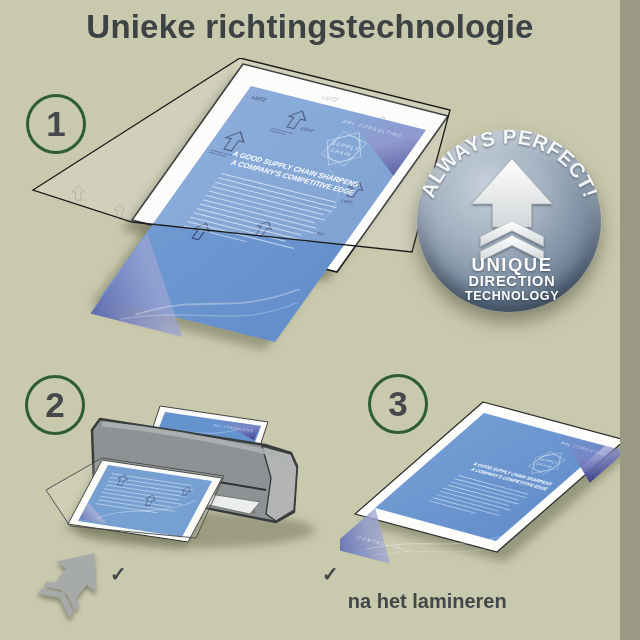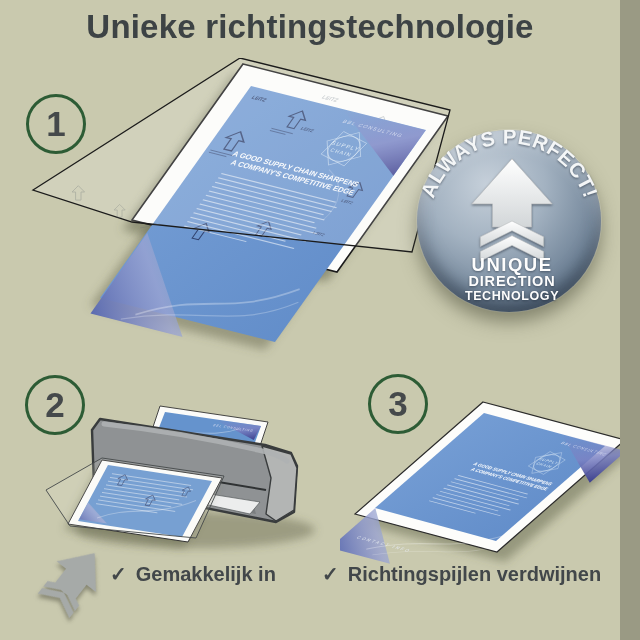--- a/index.html
+++ b/index.html
@@ -264,23 +264,24 @@
       </text>
       <text class="emboss" x="95" y="141" text-anchor="middle" font-size="18.5" font-weight="bold" letter-spacing="1.5" fill="#fdfdfd">UNIQUE</text>
       <text class="emboss" x="95" y="156" text-anchor="middle" font-size="14.5" font-weight="bold" letter-spacing=".8" fill="#fdfdfd">DIRECTION</text>
       <text class="emboss" x="95" y="170" text-anchor="middle" font-size="12.5" font-weight="bold" letter-spacing=".6" fill="#fdfdfd">TECHNOLOGY</text>
     </svg>
   </div>
 
   <div class="cap" id="capLeft">
     <span class="chk">✓</span>
     <span>
-      <span>Gemakkelijk in</span><br>
+      <br>
     </span>
   </div>
   <div class="cap" id="capRight">
     <span class="chk">✓</span>
     <span>
-      <span>Richtingspijlen verdwijnen</span><br>
+      <br>
+      <span>na het lamineren</span>
     </span>
   </div>
 
 </div>
 
 </body></html>

